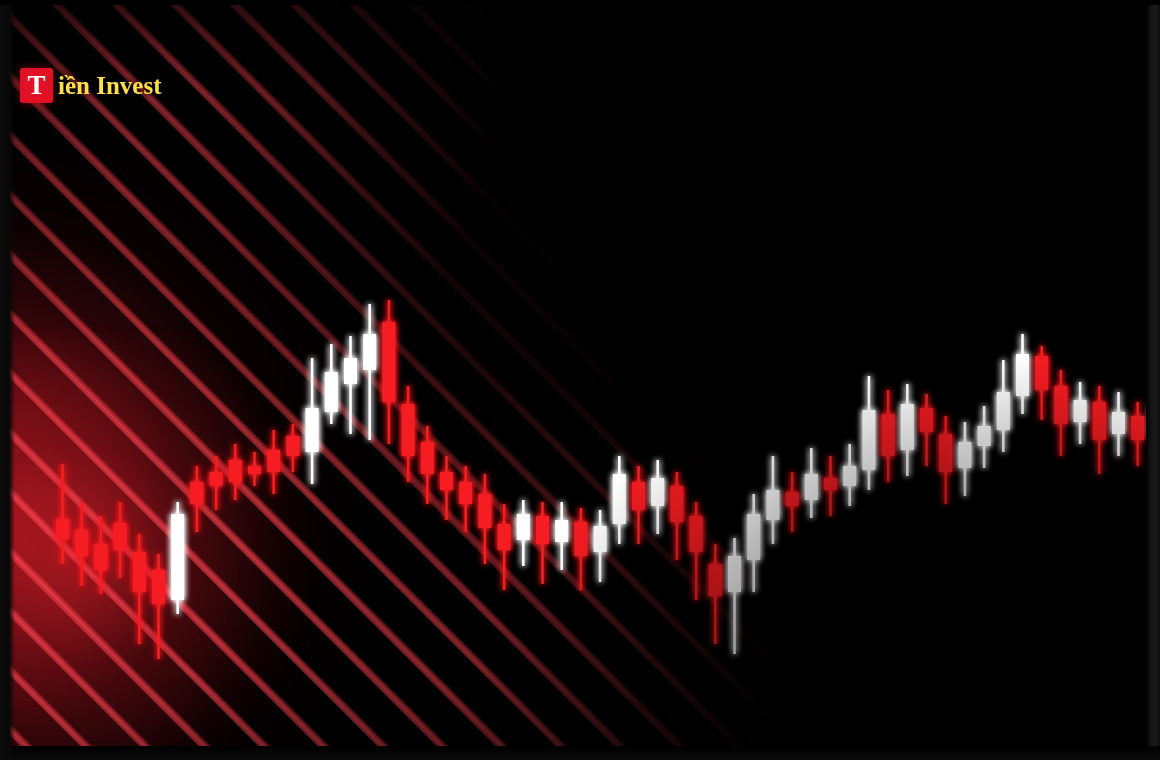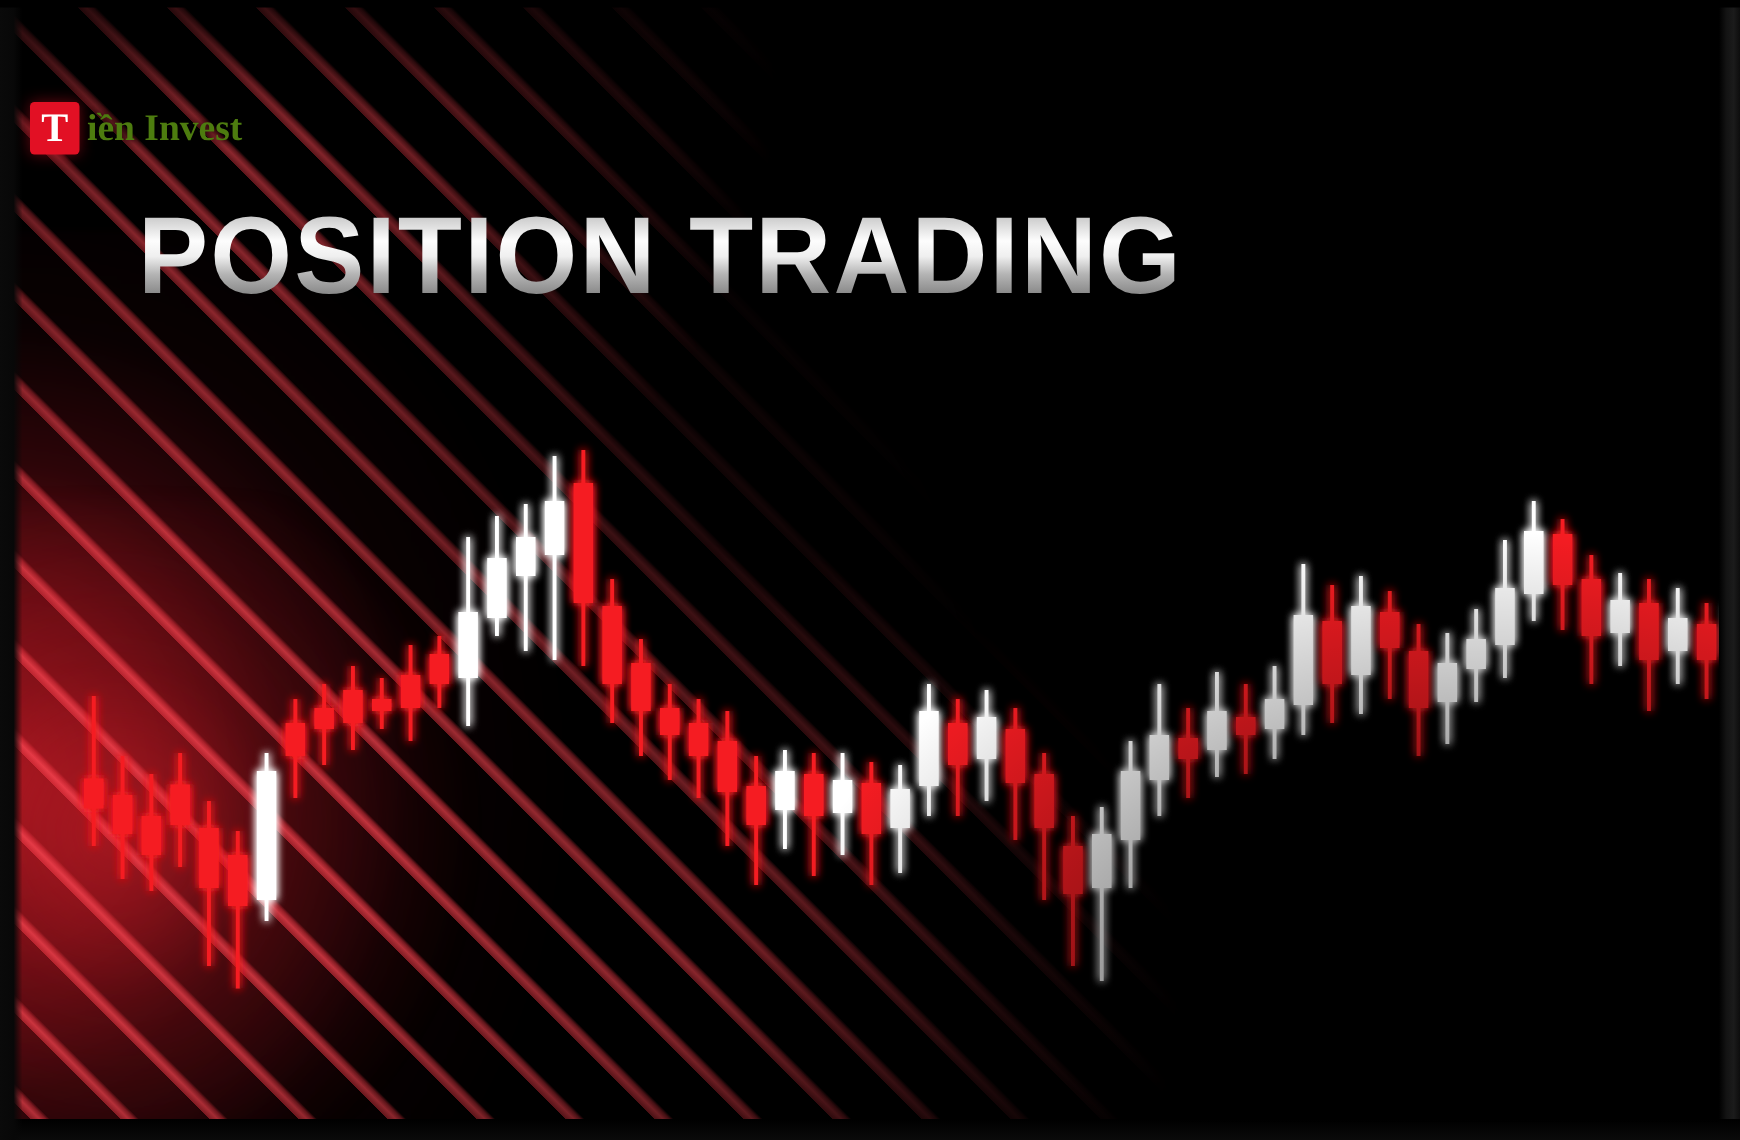--- a/index.html
+++ b/index.html
@@ -129,21 +129,21 @@
   }
   #logo-mark-letter {
     font-family:"Liberation Serif", serif;
     font-size:27px; font-weight:700;
     color:#fff; line-height:1;
     letter-spacing:0;
   }
   #logo-word {
     font-family:"Liberation Serif", serif;
     font-size:25px; font-weight:700;
-    color:#4d7c0f;
+    color:#fde047;
     margin-left:5px;
     line-height:1;
     white-space:nowrap;
     text-shadow:0 0 5px rgba(0,0,0,0.9);
   }
 
   
   #headline {
     position:absolute;
     left:92px; top:130px;
@@ -658,23 +658,20 @@
 
     <div id="vignette"></div>
 
     <div id="logo">
       <div id="logo-mark">
         <span id="logo-mark-letter">T</span>
       </div>
       <span id="logo-word">iền Invest</span>
     </div>
 
-    <div id="headline">
-      <div id="headline-text">POSITION TRADING</div>
-    </div>
 
 
   </div>
 
   <div id="frame-edge-right"></div>
   <div id="frame-edge-bottom"></div>
   <div id="frame-edge-left"></div>
   <div id="frame-edge-top"></div>
 
 </div>

